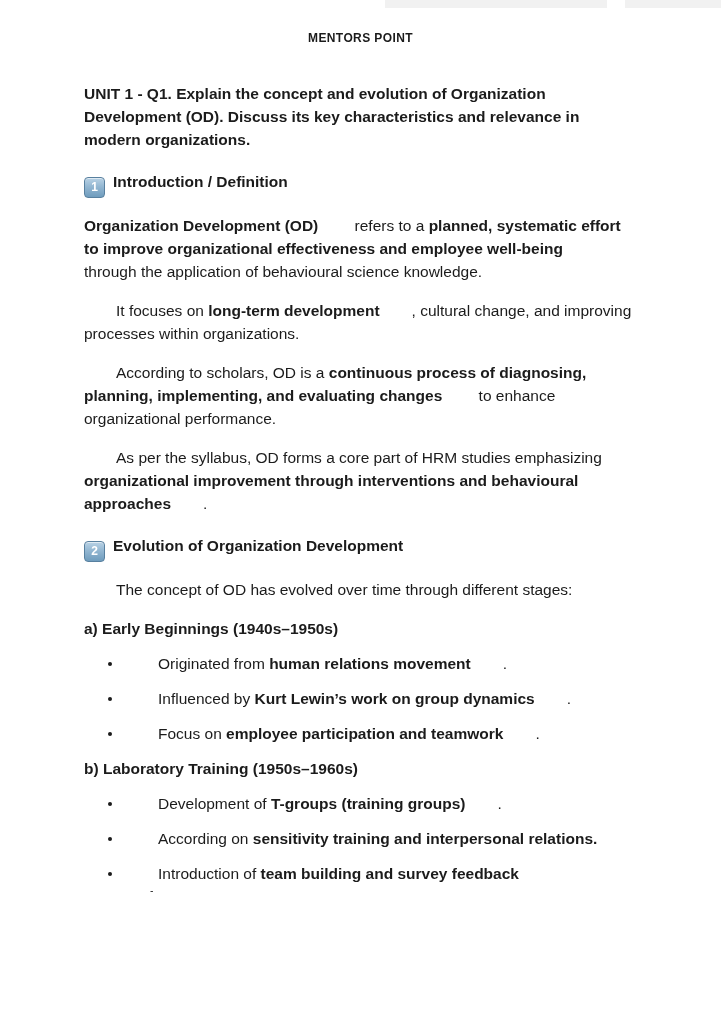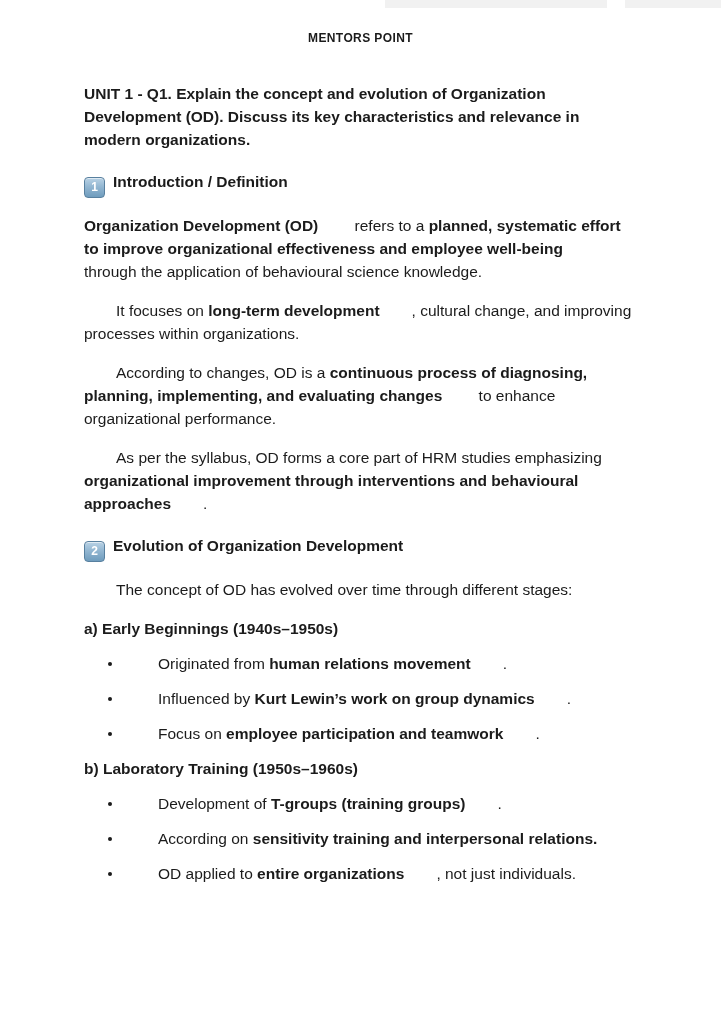--- a/index.html
+++ b/index.html
@@ -107,32 +107,31 @@
   <div class="top-bar one"></div>
   <div class="top-bar two"></div>
 
   <div class="doc-header">MENTORS POINT</div>
 
   <div class="content">
       <div class="title"><span class="b">UNIT 1 - Q1. Explain the concept and evolution of Organization Development (OD). Discuss its key characteristics and relevance in modern organizations.</span></div>
       <div class="section-heading"><span class="keycap">1</span><span class="b">Introduction / Definition</span></div>
       <div class="para"><span class="b">Organization Development (OD)</span><span class="n"> refers to a </span><span class="b">planned, systematic effort to improve organizational effectiveness and employee well-being</span><span class="n"> through the application of behavioural science knowledge.</span></div>
       <div class="para"><span class="n">It focuses on </span><span class="b">long-term development</span><span class="n">, cultural change, and improving processes within organizations.</span></div>
-      <div class="para"><span class="n">According to changes, OD is a </span><span class="b">continuous process of diagnosing, planning, implementing, and evaluating changes</span><span class="n"> to enhance organizational performance.</span></div>
+      <div class="para"><span class="n">According to scholars, OD is a </span><span class="b">continuous process of diagnosing, planning, implementing, and evaluating changes</span><span class="n"> to enhance organizational performance.</span></div>
       <div class="para"><span class="n">As per the syllabus, OD forms a core part of HRM studies emphasizing </span><span class="b">organizational improvement through interventions and behavioural approaches</span><span class="n">.</span></div>
       <div class="section-heading"><span class="keycap">2</span><span class="b">Evolution of Organization Development</span></div>
       <div class="para"><span class="n">The concept of OD has evolved over time through different stages:</span></div>
       <div class="subheading">a) Early Beginnings (1940s–1950s)</div>
       <div class="bullet"><span class="dot"></span><span class="bullet-text"><span class="n">Originated from </span><span class="b">human relations movement</span><span class="n">.</span></span></div>
       <div class="bullet"><span class="dot"></span><span class="bullet-text"><span class="n">Influenced by </span><span class="b">Kurt Lewin’s work on group dynamics</span><span class="n">.</span></span></div>
       <div class="bullet"><span class="dot"></span><span class="bullet-text"><span class="n">Focus on </span><span class="b">employee participation and teamwork</span><span class="n">.</span></span></div>
       <div class="subheading">b) Laboratory Training (1950s–1960s)</div>
       <div class="bullet"><span class="dot"></span><span class="bullet-text"><span class="n">Development of </span><span class="b">T-groups (training groups)</span><span class="n">.</span></span></div>
       <div class="bullet"><span class="dot"></span><span class="bullet-text"><span class="n">According on </span><span class="b">sensitivity training and interpersonal relations.</span></span></div>
-      <div class="bullet"><span class="dot"></span><span class="bullet-text"><span class="n">OD applied to </span><span class="b">entire organizations</span><span class="n">, not just individuals.</span></span></div>
       <div class="bullet"><span class="dot"></span><span class="bullet-text"><span class="n">Introduction of </span><span class="b">team building and survey feedback</span><span class="n"> performance.</span></span></div>
     </div>
 
   <div class="doc-footer">
     <span>Source: Pamphlets of MSU</span>
     <span>3</span>
   </div>
 </div>
 
 </body></html>

